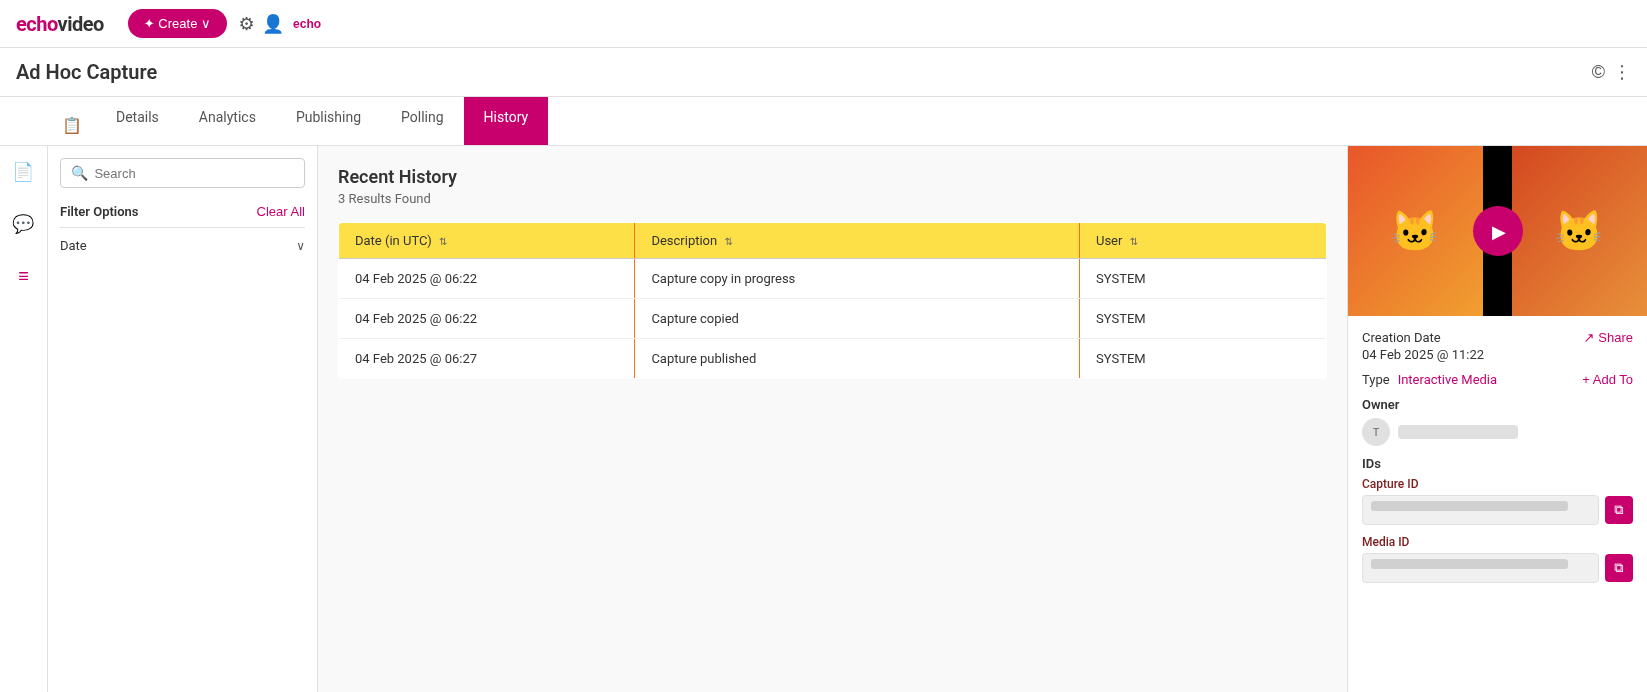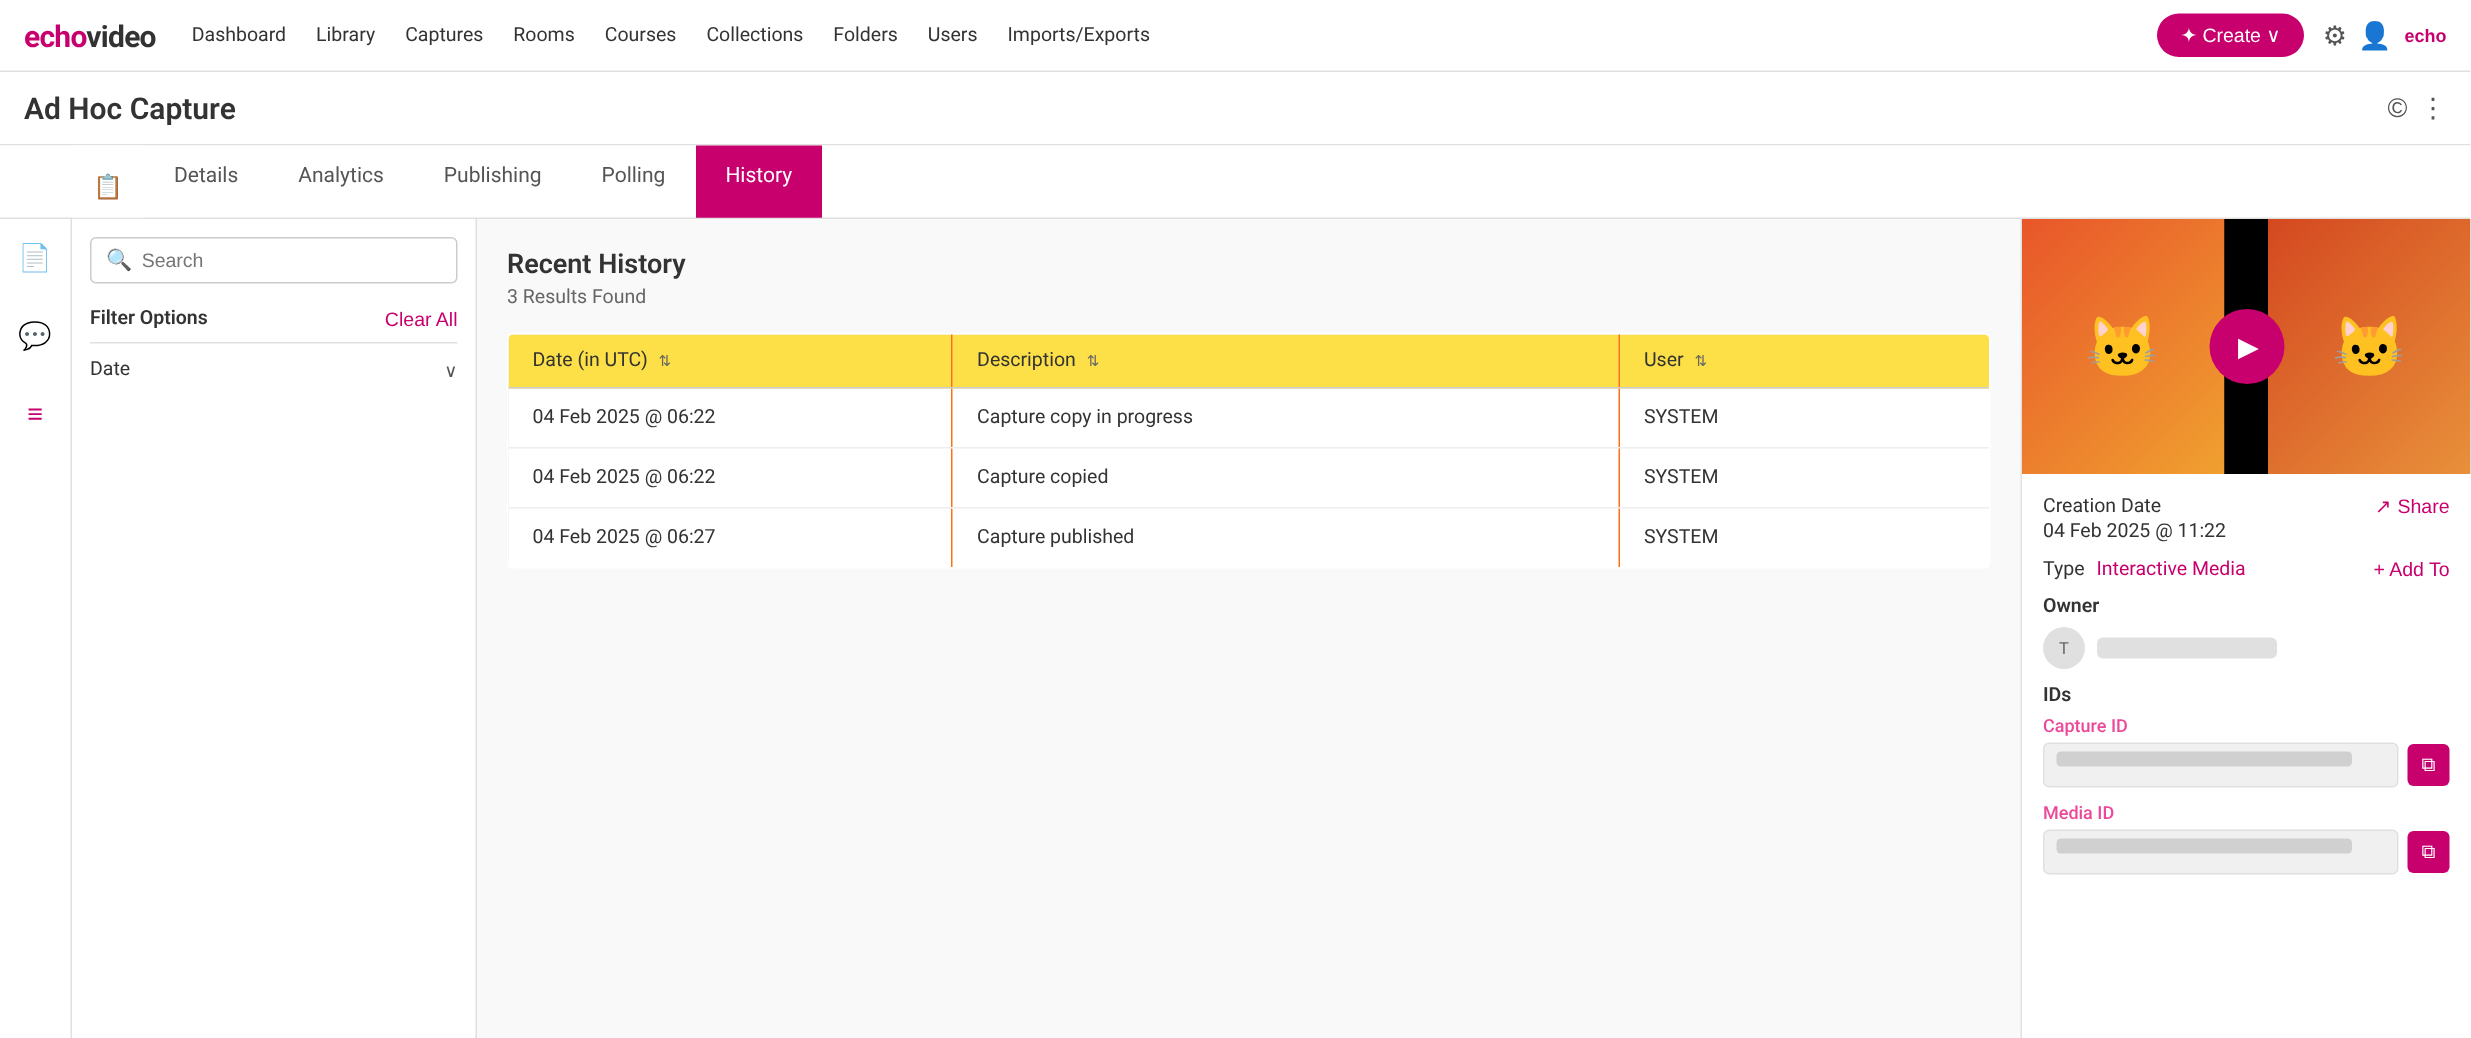--- a/index.html
+++ b/index.html
@@ -142,51 +142,40 @@
     .owner-row { display: flex; align-items: center; gap: 8px; }
     .owner-avatar {
       width: 28px; height: 28px; border-radius: 50%; background: #e0e0e0;
       display: flex; align-items: center; justify-content: center; font-size: 11px; color: #666;
     }
     .owner-name-blur {
       background: #e0e0e0; border-radius: 4px; height: 14px; width: 120px;
     }
     .ids-section { margin-bottom: 10px; }
     .ids-label { font-size: 13px; font-weight: 600; margin-bottom: 6px; }
-    .id-row-label { color: #ec4899; font-size: 12px; margin-bottom: 4px; font-weight: 500; }
+    .id-row-label { color: #7f1d1d; font-size: 12px; margin-bottom: 4px; font-weight: 500; }
     .id-field-row { display: flex; align-items: center; gap: 6px; margin-bottom: 10px; }
     .id-field {
       flex: 1; background: #f0f0f0; border: 1px solid #e0e0e0;
       border-radius: 4px; padding: 5px 8px; font-size: 12px; color: #888; height: 30px;
       overflow: hidden;
     }
     .id-blur { background: #d0d0d0; height: 10px; border-radius: 3px; width: 90%; }
     .copy-btn {
       background: #c8006e; border: none; color: #fff; cursor: pointer;
       width: 28px; height: 28px; border-radius: 4px; display: flex; align-items: center; justify-content: center;
       font-size: 13px;
     }
   </style>
 </head>
 <body>
 
 <nav class="top-nav">
   <div class="logo">
     echo<span>video</span>
-  </div>
-  <div class="nav-links">
-    <a href="#">Dashboard</a>
-    <a href="#">Library</a>
-    <a href="#">Captures</a>
-    <a href="#">Rooms</a>
-    <a href="#">Courses</a>
-    <a href="#">Collections</a>
-    <a href="#">Folders</a>
-    <a href="#">Users</a>
-    <a href="#">Imports/Exports</a>
   </div>
   <button class="create-btn">✦ Create ∨</button>
   <div class="nav-icons">
     <button class="nav-icon-btn">⚙</button>
     <button class="nav-icon-btn">👤</button>
     <button class="nav-icon-btn" style="color:#c8006e; font-weight:bold; font-size:12px;">echo</button>
   </div>
 </nav>
 
 <div class="page-header">

